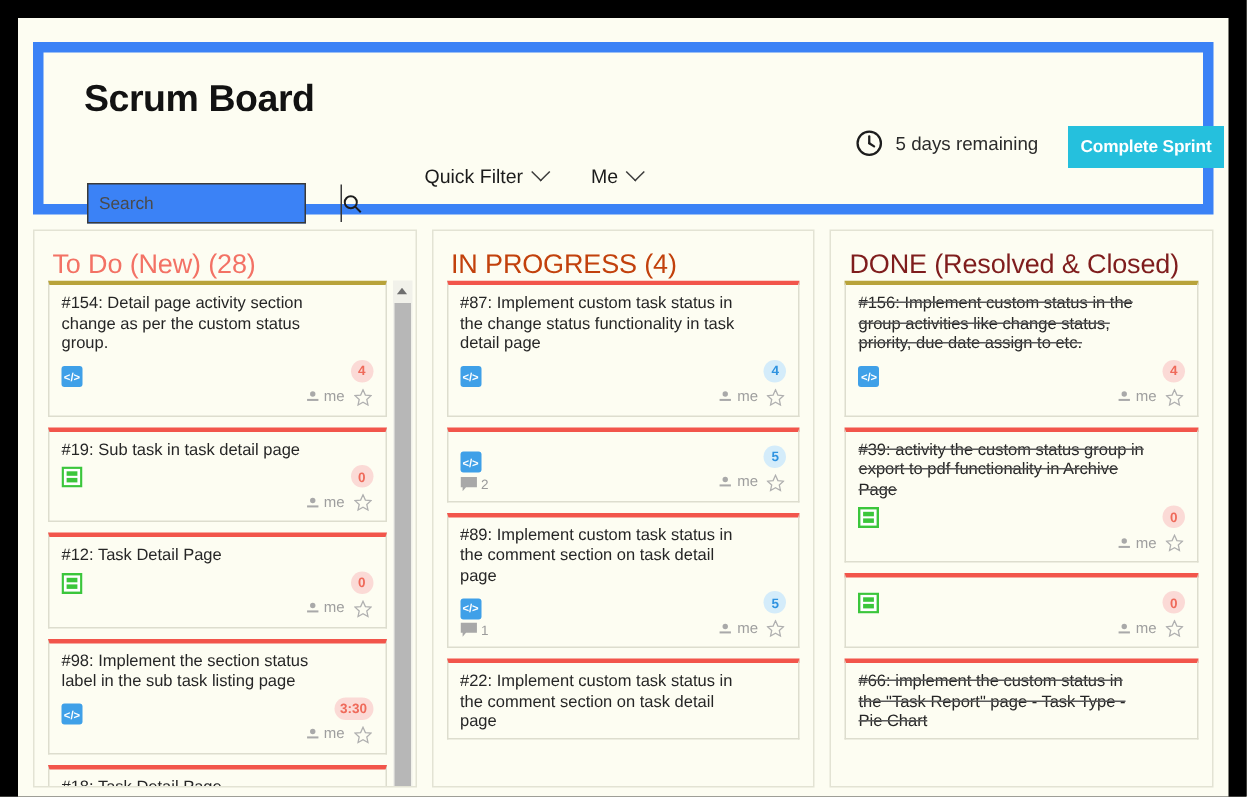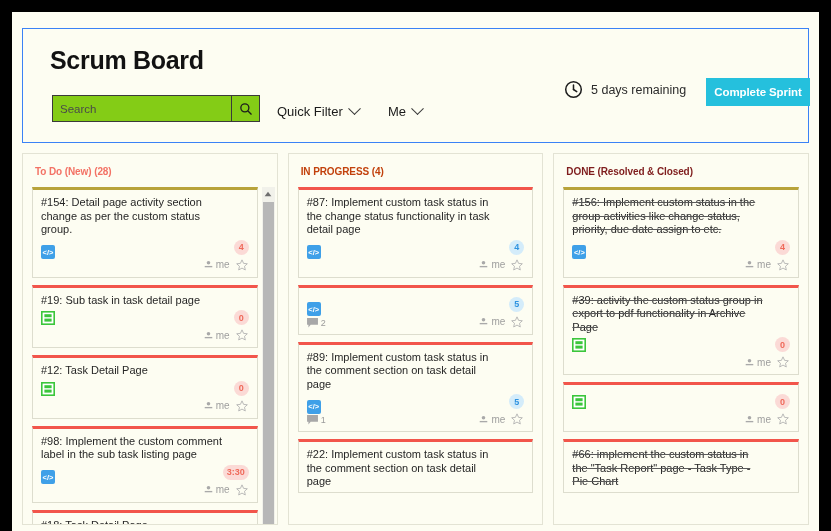--- a/index.html
+++ b/index.html
@@ -27,43 +27,43 @@
   }
 
   
   .header-panel {
     position: absolute;
     left: 10px;
     top: 16px;
     width: 787px;
     height: 115px;
     background: #fdfdf2;
-    border: 1px solid #3b82f6;
+    border: 7px solid #3b82f6;
     box-sizing: border-box;
   }
   .board-title {
     position: absolute;
     left: 27px;
     top: 17px;
     font-size: 25px;
     font-weight: bold;
     color: #121212;
     letter-spacing: -0.3px;
   }
 
   .search-wrap {
     position: absolute;
     left: 29px;
-    top: 66px;
-    width: 208px;
+    top: 87px;
+    width: 146px;
     height: 27px;
     border: 1px solid #3a3a3a;
     box-sizing: border-box;
     display: flex;
-    background: #84cc16;
+    background: #3b82f6;
   }
   .search-input {
     flex: 1;
     border: 0;
     outline: none;
     background: transparent;
     font-family: "Liberation Sans", sans-serif;
     font-size: 11.5px;
     color: #333;
     padding: 0 7px;
@@ -144,22 +144,22 @@
   }
   .column {
     width: 256px;
     background: #fdfdf2;
     border: 1px solid #e3e3d4;
     box-sizing: border-box;
     position: relative;
     overflow: hidden;
   }
   .col-title {
-    font-size: 10px;
-    font-weight: bold;
+    font-size: 18px;
+    font-weight: normal;
     padding: 12px 0 0 12px;
     letter-spacing: -0.1px;
   }
   .col-body {
     position: absolute;
     left: 0;
     right: 0;
     top: 33px;
     bottom: 0;
     padding: 0 9px;
@@ -395,21 +395,21 @@
                   </svg>
                   <span>me</span>
                 </span>
                 <svg class="star" width="12" height="12" viewBox="0 0 14 14">
                   <path d="M7 1 L8.85 5.1 L13.2 5.55 L9.95 8.5 L10.85 12.8 L7 10.6 L3.15 12.8 L4.05 8.5 L0.8 5.55 L5.15 5.1 Z" fill="none" stroke="#b0b0b0" stroke-width="1"></path>
                 </svg>
               </div>
             </div>
           </div>
           <div class="card" style="border-top-color: rgb(242, 85, 75);">
-            <div class="card-title">#98: Implement the custom comment label in the sub task listing page</div>
+            <div class="card-title">#98: Implement the section status label in the sub task listing page</div>
             <div class="card-mid"><span class="type-icon code">&lt;/&gt;</span><span class="badge">3:30</span></div>
             <div class="card-foot">
               <div class="foot-right">
                 <span class="assignee">
                   <svg width="9" height="9" viewBox="0 0 10 10">
                     <circle cx="5" cy="3" r="2" fill="#a9a9a9"></circle>
                     <rect x="0.8" y="6.6" width="8.4" height="1.5" fill="#a9a9a9"></rect>
                   </svg>
                   <span>me</span>
                 </span>

